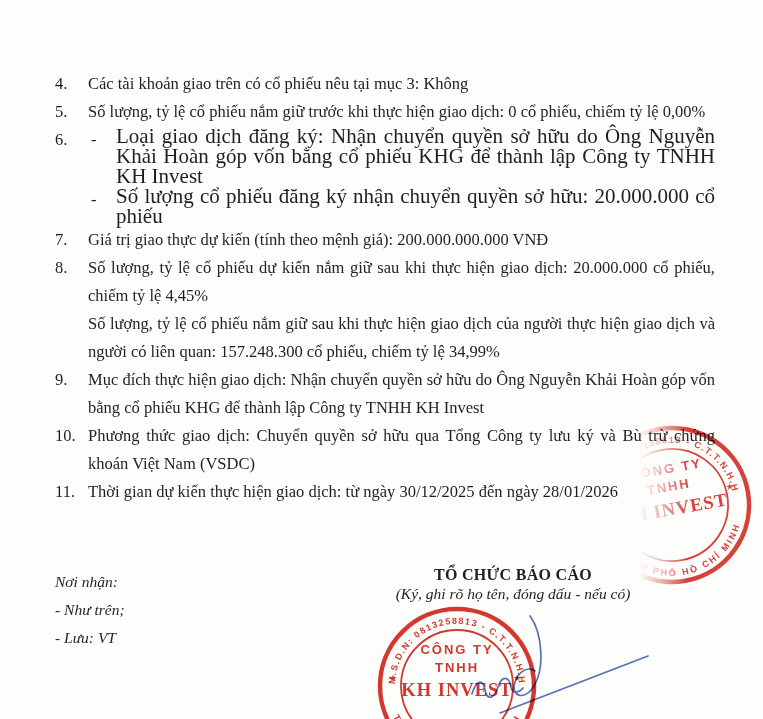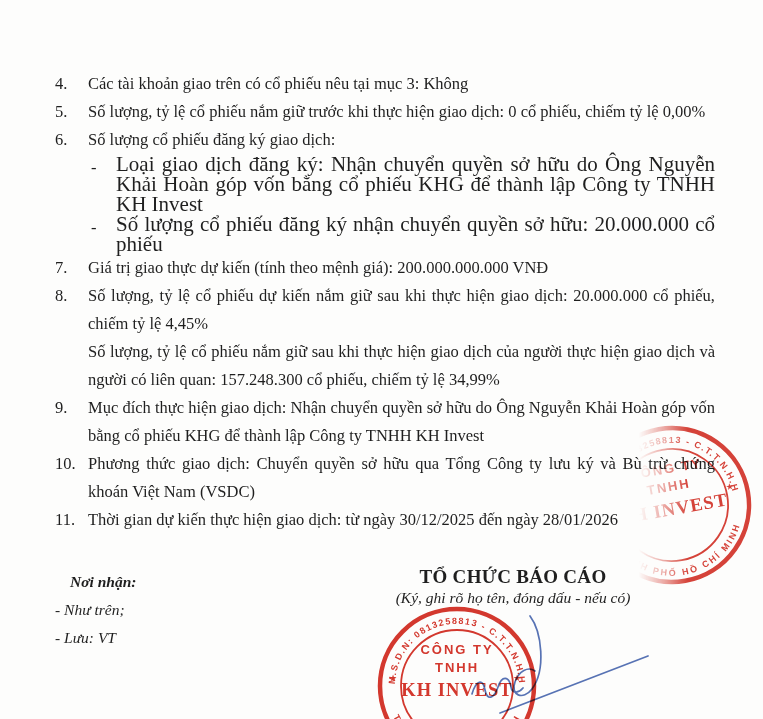--- a/index.html
+++ b/index.html
@@ -12,23 +12,23 @@
   .list{position:absolute;left:55px;top:70px;width:660px;}
   .row{display:flex;align-items:flex-start;}
   .num{flex:none;width:33px;font-size:16.5px;line-height:28px;}
   .content{flex:1;font-size:16.5px;line-height:28px;text-align:justify;}
   .content p{margin:0;}
   .subrow{display:flex;}
   .subdash{flex:none;width:25px;padding-left:3px;font-size:16.5px;line-height:28px;}
   .subtext{flex:1;font-size:21px;line-height:20px;text-align:justify;margin:0;}
   
   .recipients{position:absolute;left:55px;top:568px;font-size:15.5px;line-height:28px;font-style:italic;}
-  .recipients .rt{font-weight:bold;margin-left:15px;}
+  .recipients .rt{font-weight:normal;}
   .org-block{position:absolute;left:368px;top:566px;width:290px;text-align:center;}
-  .org-title{font-size:19px;font-weight:bold;letter-spacing:.3px;}
+  .org-title{font-size:16px;font-weight:bold;letter-spacing:.3px;}
   .org-note{font-size:15.5px;font-style:italic;margin-top:1px;white-space:nowrap;}
   
   .stamp{position:absolute;mix-blend-mode:multiply;}
   .stamp-full{left:372px;top:601px;}
   .stamp-partial{
     left:587px;top:420px;opacity:.95;
     transform:rotate(-10deg);transform-origin:50% 50%;
     -webkit-mask-image:linear-gradient(100deg, transparent 33%, rgba(0,0,0,.45) 46%, #000 58%);
     mask-image:linear-gradient(100deg, transparent 33%, rgba(0,0,0,.45) 46%, #000 58%);
   }
@@ -57,21 +57,20 @@
     <div class="row">
       <div class="num">5.</div>
       <div class="content">
           <p>Số lượng, tỷ lệ cổ phiếu nắm giữ trước khi thực hiện giao dịch: 0 cổ phiếu, chiếm tỷ lệ 0,00%</p>
         </div>
     </div>
 
     <div class="row">
       <div class="num">6.</div>
       <div class="content">
-        <p>Số lượng cổ phiếu đăng ký giao dịch:</p>
         <div class="subrow">
           <div class="subdash">-</div>
           <p class="subtext">Loại giao dịch đăng ký: Nhận chuyển quyền sở hữu do Ông Nguyễn Khải Hoàn góp vốn bằng cổ phiếu KHG để thành lập Công ty TNHH KH Invest</p>
         </div>
         <div class="subrow">
           <div class="subdash">-</div>
           <p class="subtext">Số lượng cổ phiếu đăng ký nhận chuyển quyền sở hữu: 20.000.000 cổ phiếu</p>
         </div>
       </div>
     </div>

